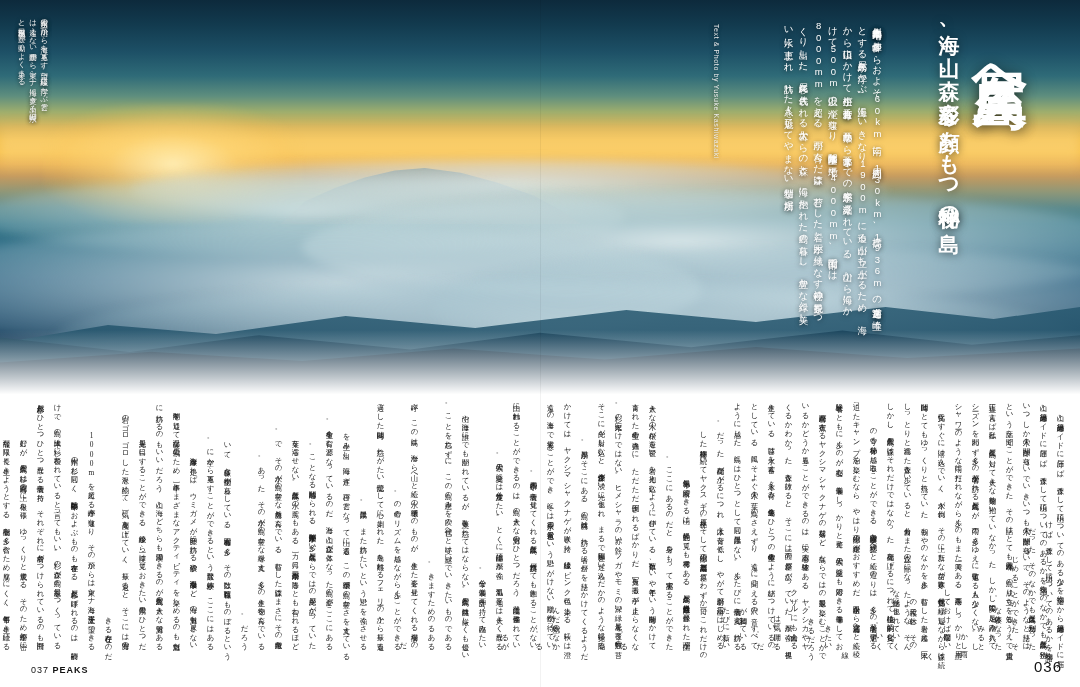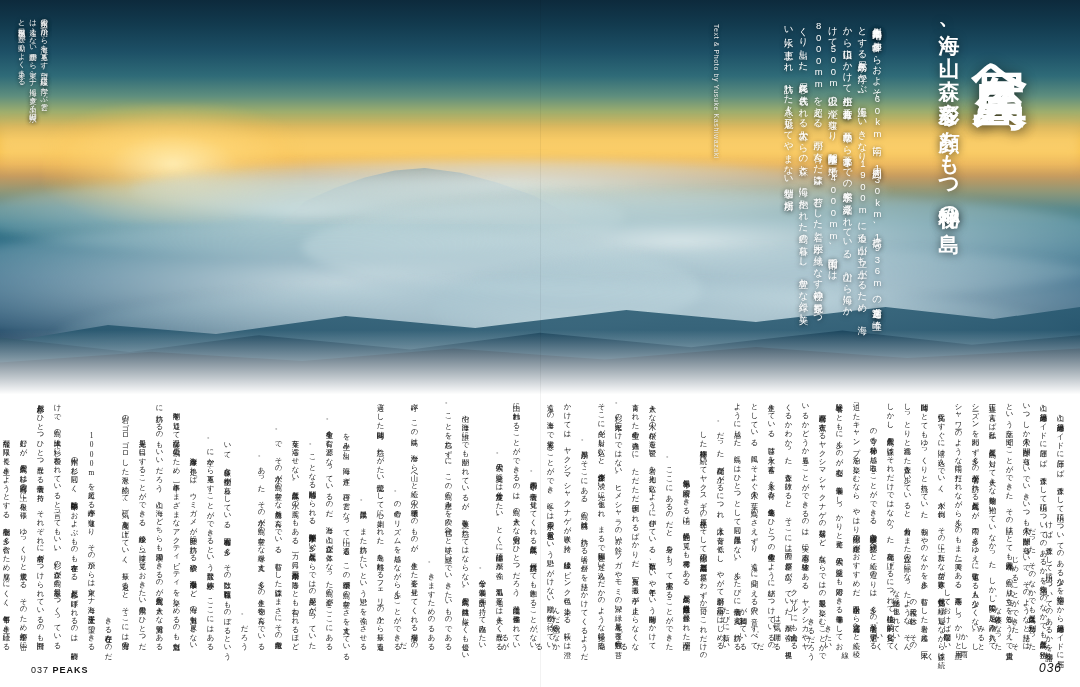--- a/index.html
+++ b/index.html
@@ -79,21 +79,21 @@
       direction:rtl;display:flex;flex-direction:row;gap:0;padding:0 14px;box-sizing:border-box;}
   .col{writing-mode:vertical-rl;text-orientation:upright;
       font-family:"Liberation Serif",serif;font-size:7.4px;line-height:1.52;color:#1a1a1a;
       letter-spacing:.3px;height:248px;width:16px;flex:0 0 auto;margin-left:1px;
       text-align:justify;}
   .col.indent{padding-top:10px;}
 
   
   .folio-l{position:absolute;left:18px;bottom:12px;font-size:9px;color:#111;letter-spacing:1px;margin-left:13px;}
   .folio-l b{font-weight:bold;}
-  .folio-r{position:absolute;right:18px;bottom:12px;font-size:12px;color:#111;letter-spacing:1px;font-style:italic;}
+  .folio-r{position:absolute;right:18px;bottom:12px;font-size:15px;color:#111;letter-spacing:1px;}
   .gutter{position:absolute;left:540px;top:0;width:1px;height:687px;background:rgba(0,0,0,.05);}
 </style>
 </head>
 <body>
 
 <div class="spread">
 
   <div class="photo">
     <div class="sky"></div>
     <div class="glow-band"></div>

